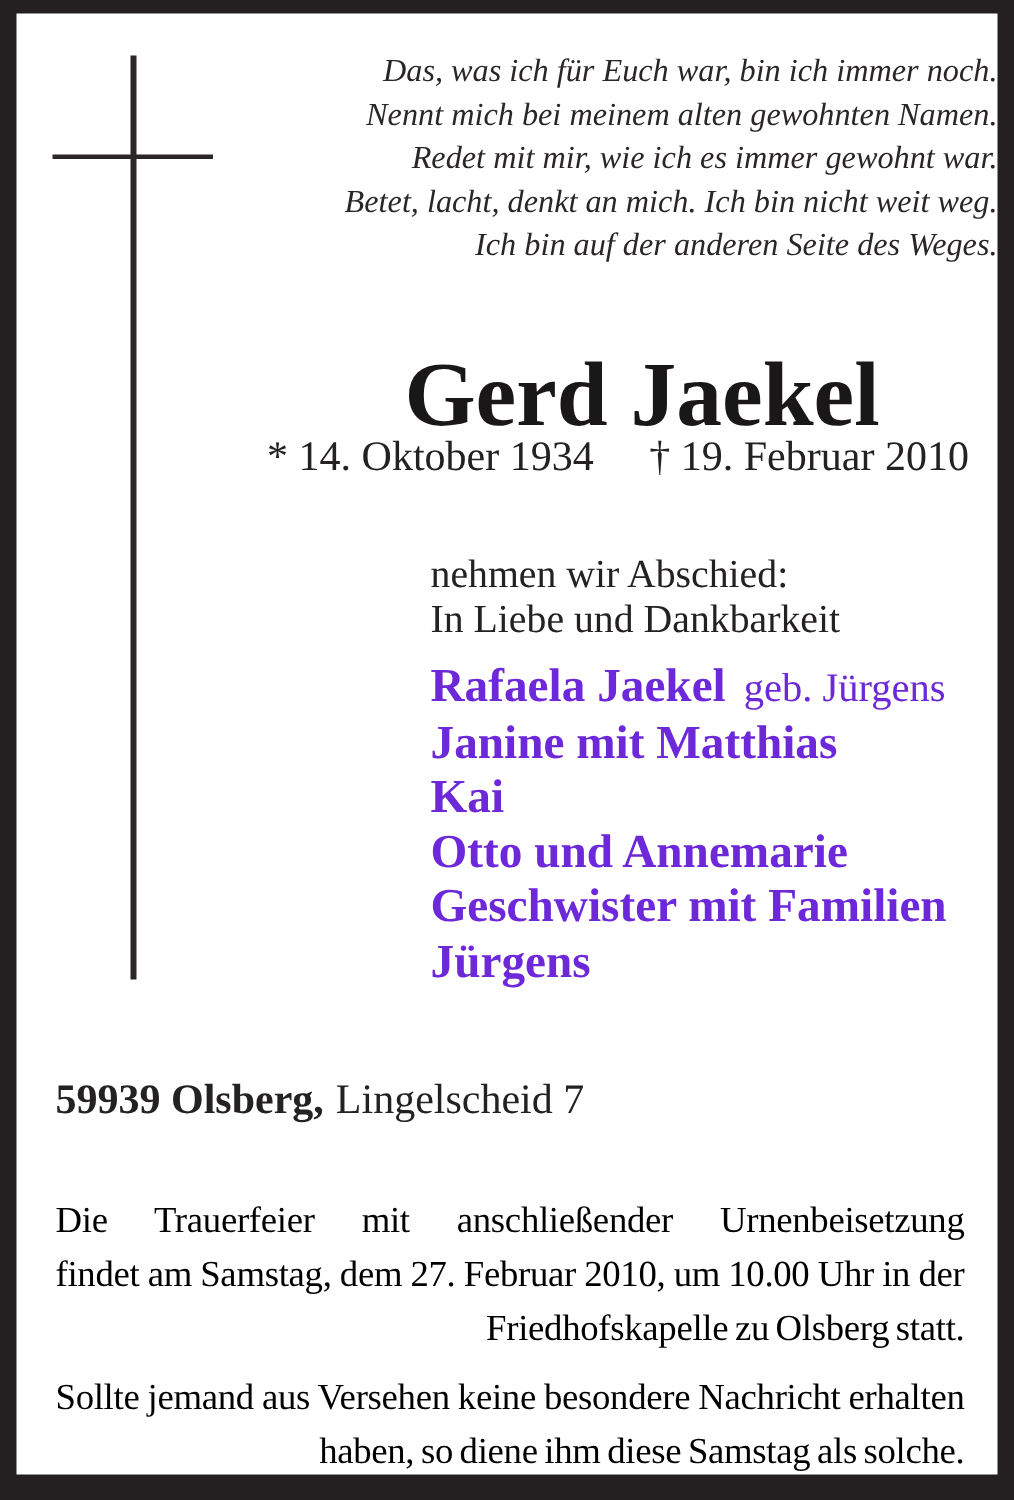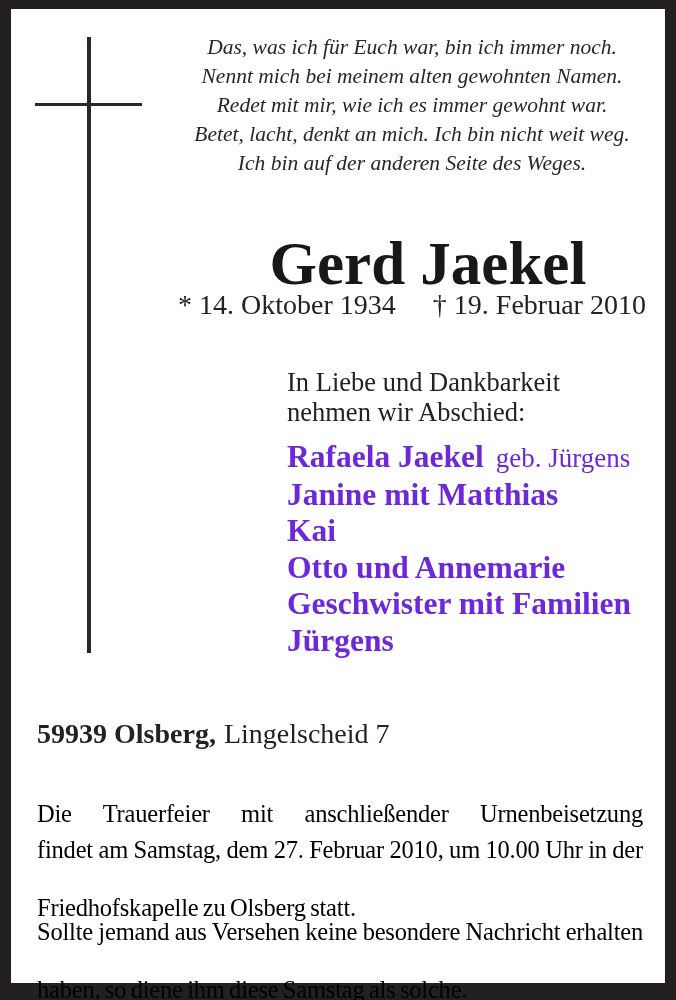--- a/index.html
+++ b/index.html
@@ -40,21 +40,21 @@
     width: 107px;
     height: 3.5px;
     background: #2b2728;
   }
   
   .verse {
     position: absolute;
     top: 24px;
     left: 148px;
     width: 506px;
-    text-align: center;
+    text-align: right;
     font-style: italic;
     font-size: 21.5px;
     line-height: 29px;
     color: #2a2627;
   }
   .verse div { white-space: nowrap; }
   
   .deceased-name {
     position: absolute;
     top: 206px;
@@ -129,21 +129,21 @@
     color: #000000;
     letter-spacing: -0.2px;
     word-spacing: -1.5px;
   }
   .para.p1 { top: 787px; }
   .para.p2 { top: 905px; }
   .jline {
     text-align: justify;
     text-align-last: justify;
   }
-  .lline { text-align: left; margin-top: 22px; }
+  .lline { text-align: right; }
 </style>
 </head>
 <body>
 
 <div class="page">
   <div class="card">
 
     <div>
       <div class="cross-v"></div>
       <div class="cross-h"></div>
@@ -158,22 +158,22 @@
     </div>
 
     <h1 class="deceased-name">Gerd Jaekel</h1>
 
     <div class="dates">
       <span class="birth">* 14. Oktober 1934</span>
       <span class="death">† 19. Februar 2010</span>
     </div>
 
     <div class="farewell">
+      <div>nehmen wir Abschied:</div>
       <div>In Liebe und Dankbarkeit</div>
-      <div>nehmen wir Abschied:</div>
     </div>
 
     <div class="mourners">
       <div class="mourner">
         <span class="mname">Rafaela Jaekel</span><span class="msuffix">geb. Jürgens</span>
       </div>
       <div class="mourner">
         <span class="mname">Janine mit Matthias</span><span></span>
       </div>
       <div class="mourner">

